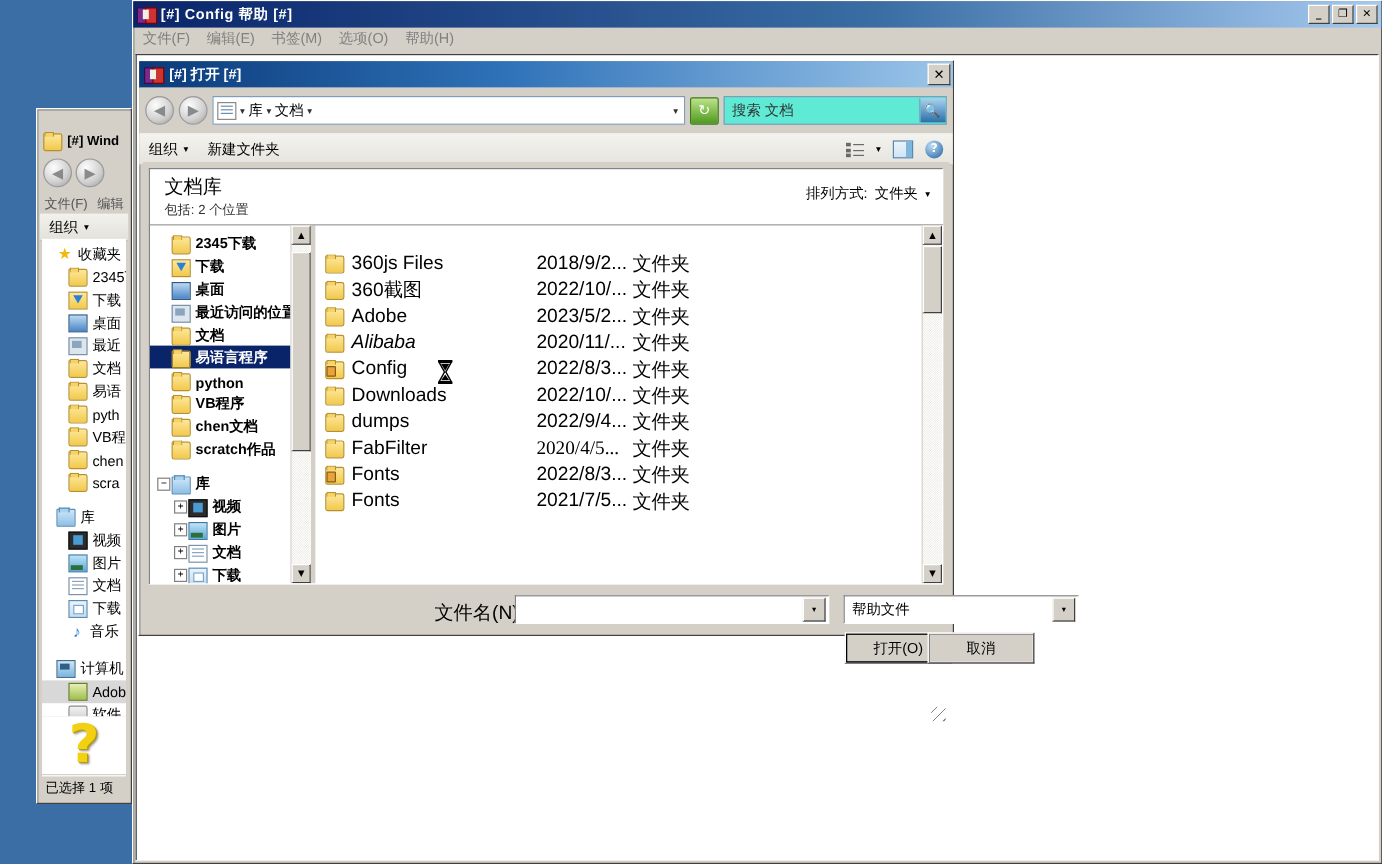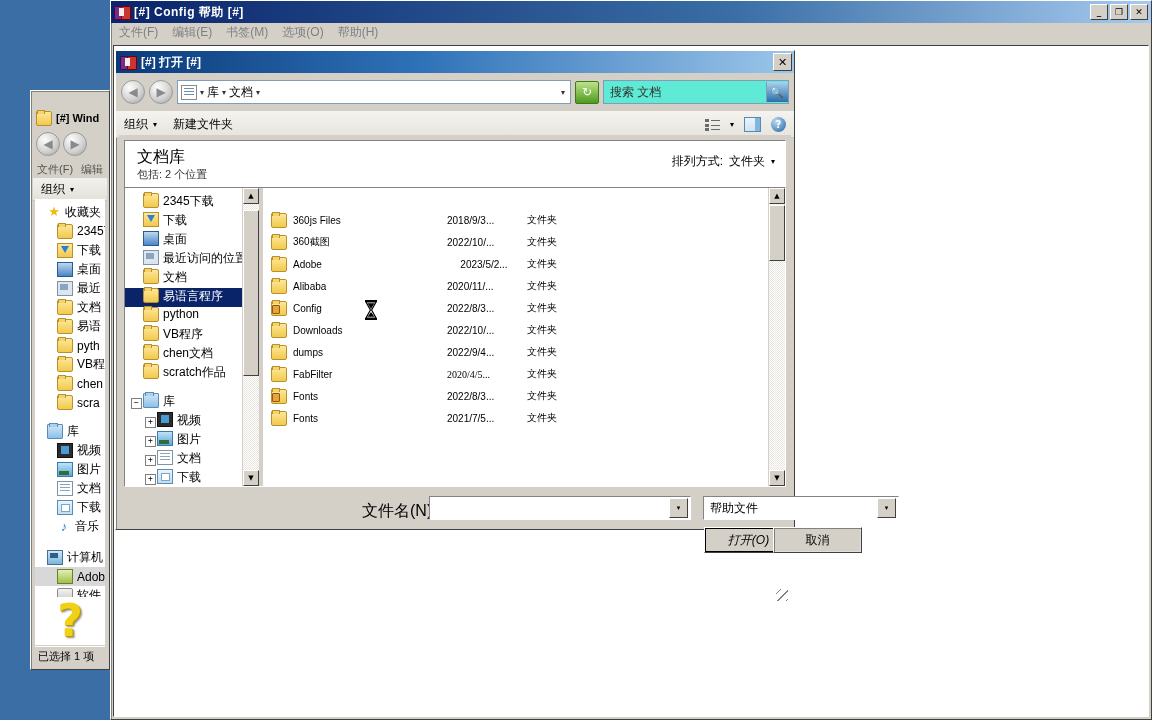--- a/index.html
+++ b/index.html
@@ -155,42 +155,42 @@
      font-family:"DejaVu Sans",sans-serif;}
 
   .dlgbody{position:absolute;left:3px;right:3px;top:84px;bottom:3px;background:#d4d0c8;}
   .panes{position:absolute;left:5px;right:5px;top:52px;height:298px;display:flex;
     background:#fff;border-top:1px solid #848284;border-left:1px solid #848284;
     border-right:1px solid #fff;border-bottom:1px solid #fff;}
   .treepane{width:134px;position:relative;background:#fff;overflow:hidden;flex:none;}
   .splitter{width:4px;background:#d4d0c8;flex:none;}
   .listpane{flex:1;position:relative;background:#fff;overflow:hidden;}
 
-  .tree-item{display:flex;align-items:flex-start;gap:4px;height:19px;padding-left:18px;white-space:nowrap;font-size:12px;}
+  .tree-item{display:flex;align-items:flex-end;gap:4px;height:19px;padding-left:18px;white-space:nowrap;font-size:12px;font-weight:bold;}
   .tree-item.lvl2{padding-left:32px;}
   .tree-item.sel{background:#0a246a;color:#fff;}
   .expander{position:absolute;left:0;width:9px;height:9px;border:1px solid #808080;background:#fff;
      font-size:8px;line-height:7px;text-align:center;color:#000;font-family:"DejaVu Sans Mono",monospace;}
   .ti-wrap{position:relative;}
   .ti-wrap .expander{left:6px;top:5px;}
   .ti-wrap.lvl2 .expander{left:20px;top:5px;}
 
   
   .libhead{position:absolute;left:5px;right:5px;top:5px;height:46px;background:#fff;
      border-top:1px solid #848284;border-left:1px solid #848284;
      border-right:1px solid #fff;display:flex;align-items:flex-start;padding:6px 10px 0 12px;}
   .libtitle{font-size:16px;line-height:19px;}
   .libsub{font-size:11px;color:#333;margin-top:1px;}
   .sortby{margin-left:auto;display:flex;align-items:center;gap:6px;font-size:12px;padding-top:6px;}
 
   .colhdr{display:flex;height:21px;background:linear-gradient(#fdfdfd,#eceae3);
      border-bottom:1px solid #c8c6bf;font-size:12px;}
   .colhdr div{border-right:1px solid #d6d3cb;display:flex;align-items:center;padding-left:6px;gap:3px;white-space:nowrap;}
   .rows{position:absolute;left:0;right:16px;top:21px;bottom:0;overflow:hidden;}
-  .row{display:flex;height:22px;align-items:center;font-size:10px;}
+  .row{display:flex;height:22px;align-items:center;font-size:16px;}
   .row .c-name{display:flex;align-items:center;gap:6px;padding-left:8px;box-sizing:border-box;}
   .row .c{padding-left:6px;box-sizing:border-box;white-space:nowrap;}
 
   
   .vsb{position:absolute;right:0;top:0;bottom:0;width:16px;background:#fff;
       background-image:linear-gradient(45deg,#e8e6df 25%,transparent 25%,transparent 75%,#e8e6df 75%),
                        linear-gradient(45deg,#e8e6df 25%,transparent 25%,transparent 75%,#e8e6df 75%);
       background-size:2px 2px;background-position:0 0,1px 1px;
       border-left:1px solid #d4d0c8;}
   .sbtn{height:16px;background:#d4d0c8;border-top:1px solid #fff;border-left:1px solid #fff;
@@ -208,21 +208,21 @@
   .ddbtn{width:17px;height:18px;margin-left:auto;margin-right:2px;background:#d4d0c8;
      border-top:1px solid #fff;border-left:1px solid #fff;border-right:1px solid #404040;border-bottom:1px solid #404040;
      display:flex;align-items:center;justify-content:center;font-size:7px;font-family:"DejaVu Sans",sans-serif;}
   .typeinput{position:absolute;left:584px;top:3px;width:188px;height:22px;background:#fff;
      border-top:1px solid #848284;border-left:1px solid #848284;border-right:1px solid #fff;border-bottom:1px solid #fff;
      display:flex;align-items:center;padding-left:6px;font-size:12px;}
   .btn{position:absolute;height:26px;background:#d4d0c8;font-size:12px;
      border-top:1px solid #fff;border-left:1px solid #fff;border-right:1px solid #404040;border-bottom:1px solid #404040;
      box-shadow:1px 1px 0 #808080 inset,-1px -1px 0 #dfdfdf inset;
      display:flex;align-items:center;justify-content:center;box-sizing:border-box;}
-  .btn.default{outline:1px solid #000;outline-offset:-2px;font-style:italic;}
+  .btn.default{outline:1px solid #000;outline-offset:-2px;}
   #btnOpen{left:585px;top:34px;width:89px;}
   #btnCancel{left:654px;top:34px;width:89px;}
   .grip{position:absolute;right:3px;bottom:2px;width:12px;height:12px;
      background:repeating-linear-gradient(135deg,#fff 0 1px,transparent 1px 3px,#808080 3px 4px,transparent 4px 6px);}
 
   .cursor-hourglass{position:absolute;left:364px;top:300px;width:14px;height:20px;}
 </style>
 </head>
 <body>
 
@@ -516,21 +516,21 @@
       <div class="splitter"></div>
 
       <div class="listpane">
 
         <div class="rows">
           <div class="row">
             <span class="c-name" style="width:178px;">
                 <span class="ic ic-folder"></span>
                 <span>360js Files</span>
               </span>
-            <span class="c" style="width:80px;">2018/9/3...</span>
+            <span class="c" style="width:80px;">2018/9/2...</span>
             <span class="c" style="width:74px;">文件夹</span>
             <span class="c" style="width:60px;"></span>
           </div>
           <div class="row">
             <span class="c-name" style="width:178px;">
                 <span class="ic ic-folder"></span>
                 <span>360截图</span>
               </span>
             <span class="c" style="width:80px;">2022/10/...</span>
             <span class="c" style="width:74px;">文件夹</span>
@@ -539,21 +539,21 @@
           <div class="row">
             <span class="c-name" style="width:178px;">
                 <span class="ic ic-folder"></span>
                 <span>Adobe</span>
               </span>
             <span class="c" style="width:80px;text-align:center;">2023/5/2...</span>
             <span class="c" style="width:74px;">文件夹</span>
             <span class="c" style="width:60px;"></span>
           </div>
           <div class="row">
-            <span class="c-name" style="width:178px;">
+            <span class="c-name" style="width:178px;font-style:italic;">
                 <span class="ic ic-folder"></span>
                 <span>Alibaba</span>
               </span>
             <span class="c" style="width:80px;">2020/11/...</span>
             <span class="c" style="width:74px;">文件夹</span>
             <span class="c" style="width:60px;"></span>
           </div>
           <div class="row">
             <span class="c-name" style="width:178px;">
                 <span class="ic ic-folder ic-folderlock"></span>

